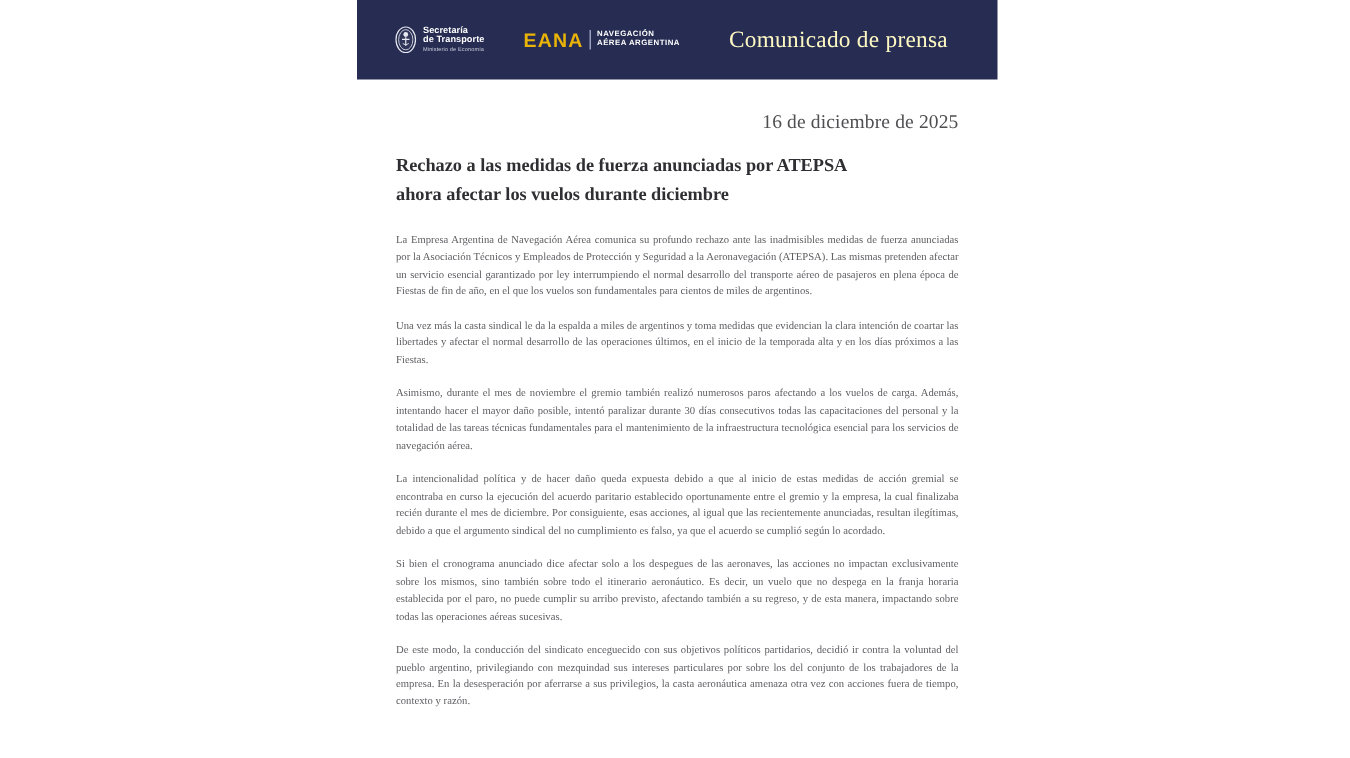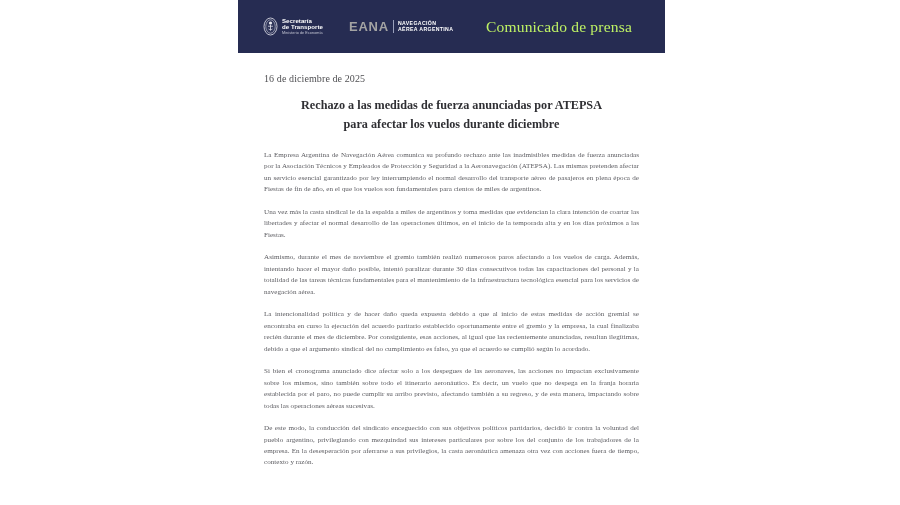--- a/index.html
+++ b/index.html
@@ -79,21 +79,21 @@
   .eana-logo {
     display: flex;
     align-items: center;
     gap: 4px;
     margin-left: 12px;
   }
   .eana-word {
     font-family: "Liberation Sans", sans-serif;
     font-weight: bold;
     font-size: 13px;
-    color: #a3a3a3;
+    color: #eab308;
     letter-spacing: 0.8px;
   }
   .eana-divider {
     width: 1px;
     height: 13px;
     background: #9aa0bb;
   }
   .eana-sub {
     display: flex;
     flex-direction: column;
@@ -108,43 +108,42 @@
     white-space: nowrap;
   }
 
   .header-title {
     position: absolute;
     right: 33px;
     top: 50%;
     transform: translateY(-50%);
     font-family: "Liberation Serif", serif;
     font-size: 15.5px;
-    color: #bef264;
+    color: #fef9c3;
     letter-spacing: 0.2px;
     white-space: nowrap;
   }
 
   
   .doc {
     position: absolute;
     left: 264px;
     top: 53px;
     width: 375px;
   }
 
   .doc-date {
-    text-align: left;
-    font-size: 10px;
+    text-align: right;
+    font-size: 13px;
     color: #4f4f52;
     margin-top: 20px;
     letter-spacing: 0.1px;
   }
 
   .doc-title {
-    text-align: center;
     font-size: 12.2px;
     color: #2f2f33;
     margin-top: 12px;
     line-height: 1.55;
   }
   .doc-title .t-line {
     display: block;
   }
 
   .doc-body {
@@ -198,21 +197,21 @@
 
     <div class="header-title">Comunicado de prensa</div>
   </div>
 
   <div class="doc">
 
     <div class="doc-date">16 de diciembre de 2025</div>
 
     <h1 class="doc-title">
       <span class="t-line">Rechazo a las medidas de fuerza anunciadas por ATEPSA</span>
-      <span class="t-line">para afectar los vuelos durante diciembre</span>
+      <span class="t-line">ahora afectar los vuelos durante diciembre</span>
     </h1>
 
     <div class="doc-body" id="doc-body">
         <p>La Empresa Argentina de Navegación Aérea comunica su profundo rechazo ante las inadmisibles medidas de fuerza anunciadas por la Asociación Técnicos y Empleados de Protección y Seguridad a la Aeronavegación (ATEPSA). Las mismas pretenden afectar un servicio esencial garantizado por ley interrumpiendo el normal desarrollo del transporte aéreo de pasajeros en plena época de Fiestas de fin de año, en el que los vuelos son fundamentales para cientos de miles de argentinos.</p>
         <p>Una vez más la casta sindical le da la espalda a miles de argentinos y toma medidas que evidencian la clara intención de coartar las libertades y afectar el normal desarrollo de las operaciones últimos, en el inicio de la temporada alta y en los días próximos a las Fiestas.</p>
         <p>Asimismo, durante el mes de noviembre el gremio también realizó numerosos paros afectando a los vuelos de carga. Además, intentando hacer el mayor daño posible, intentó paralizar durante 30 días consecutivos todas las capacitaciones del personal y la totalidad de las tareas técnicas fundamentales para el mantenimiento de la infraestructura tecnológica esencial para los servicios de navegación aérea.</p>
         <p>La intencionalidad política y de hacer daño queda expuesta debido a que al inicio de estas medidas de acción gremial se encontraba en curso la ejecución del acuerdo paritario establecido oportunamente entre el gremio y la empresa, la cual finalizaba recién durante el mes de diciembre. Por consiguiente, esas acciones, al igual que las recientemente anunciadas, resultan ilegítimas, debido a que el argumento sindical del no cumplimiento es falso, ya que el acuerdo se cumplió según lo acordado.</p>
         <p>Si bien el cronograma anunciado dice afectar solo a los despegues de las aeronaves, las acciones no impactan exclusivamente sobre los mismos, sino también sobre todo el itinerario aeronáutico. Es decir, un vuelo que no despega en la franja horaria establecida por el paro, no puede cumplir su arribo previsto, afectando también a su regreso, y de esta manera, impactando sobre todas las operaciones aéreas sucesivas.</p>
         <p>De este modo, la conducción del sindicato enceguecido con sus objetivos políticos partidarios, decidió ir contra la voluntad del pueblo argentino, privilegiando con mezquindad sus intereses particulares por sobre los del conjunto de los trabajadores de la empresa. En la desesperación por aferrarse a sus privilegios, la casta aeronáutica amenaza otra vez con acciones fuera de tiempo, contexto y razón.</p>
       </div>

